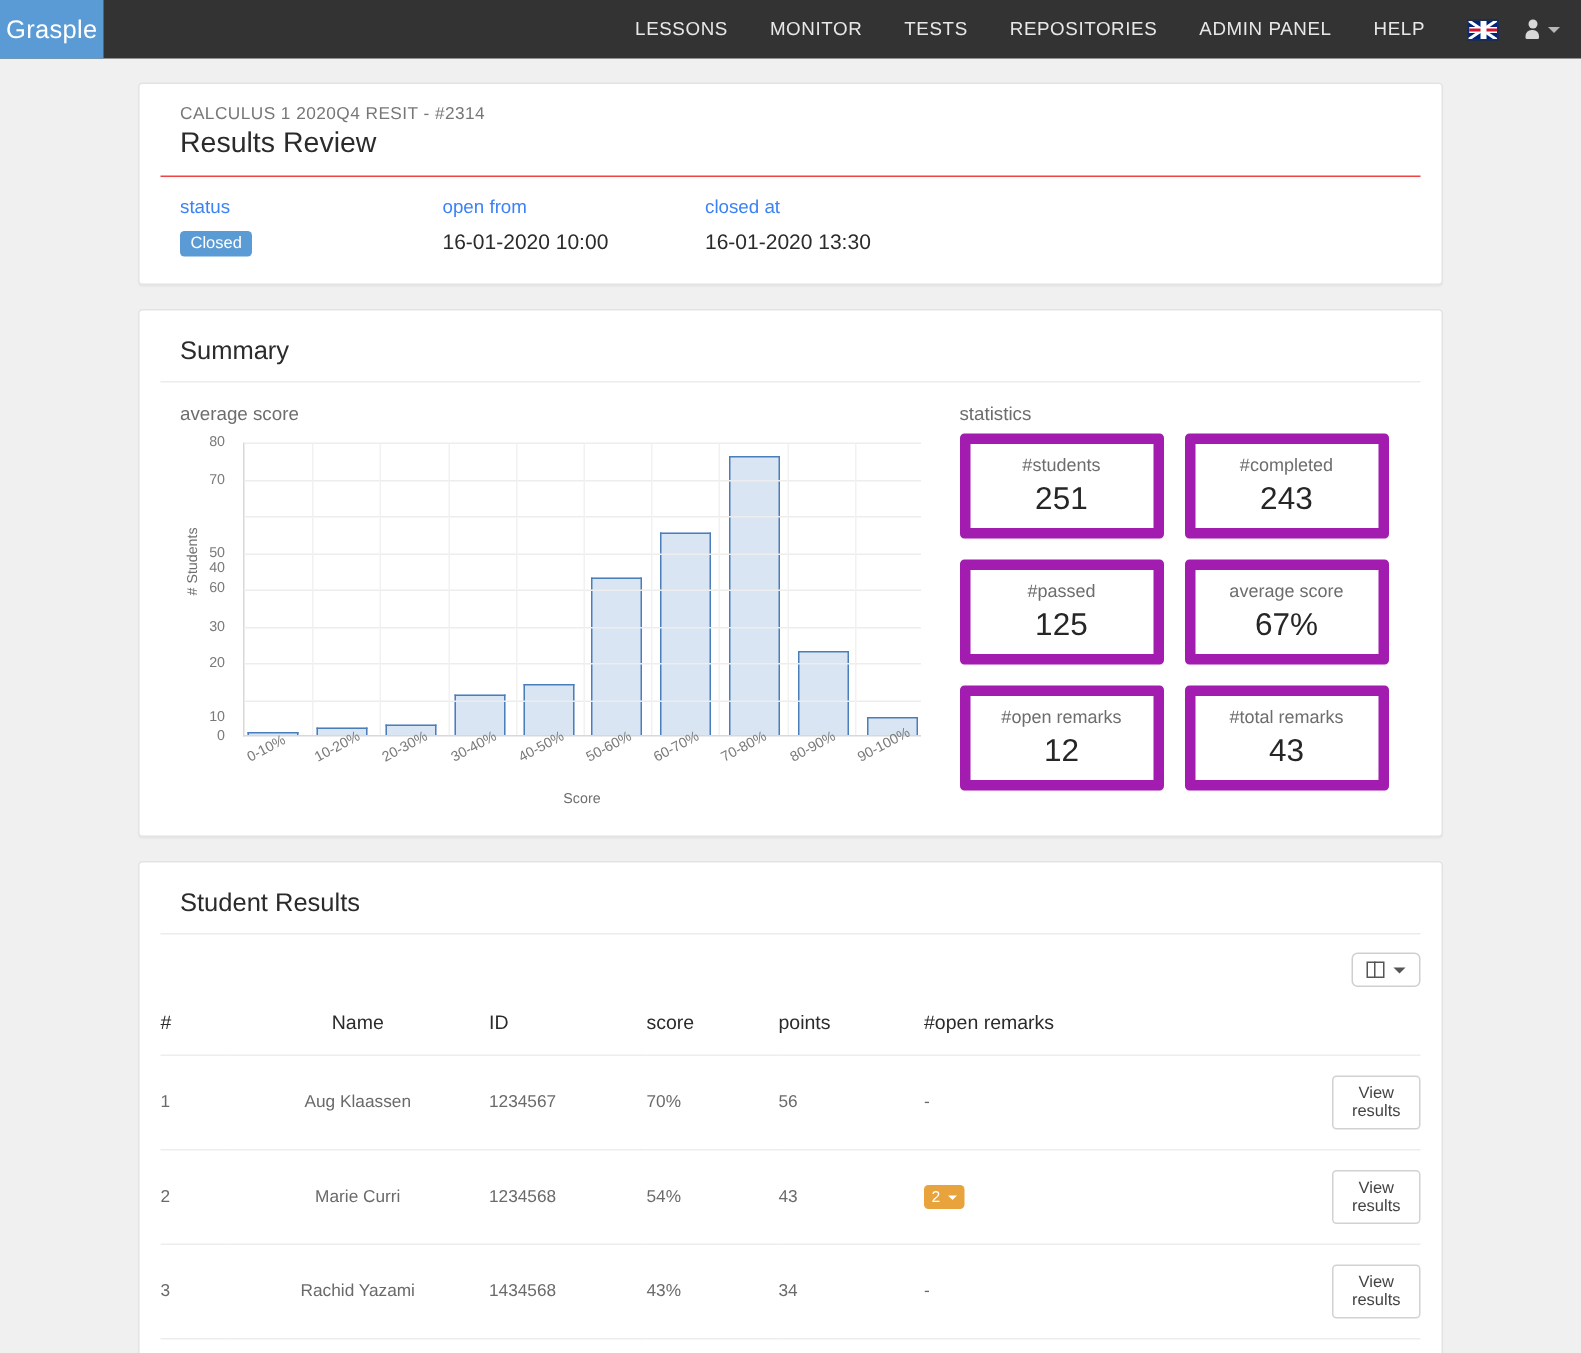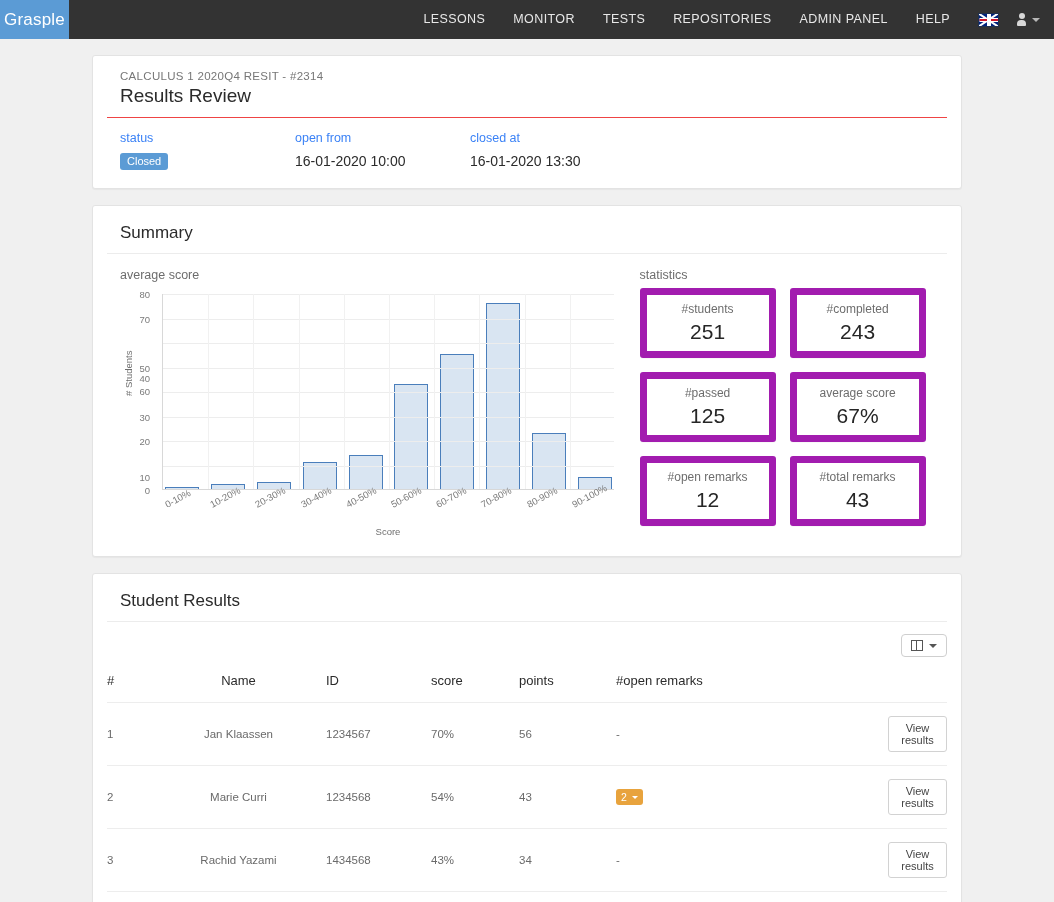--- a/index.html
+++ b/index.html
@@ -537,21 +537,21 @@
           <th class="col-id">ID</th>
           <th class="col-score">score</th>
           <th class="col-pts">points</th>
           <th class="col-rem">#open remarks</th>
           <th class="col-act"></th>
         </tr>
       </thead>
       <tbody id="tbody">
           <tr>
             <td class="col-num">1</td>
-            <td class="col-name">Jan Klaassen</td>
+            <td class="col-name">Aug Klaassen</td>
             <td class="col-id">1234567</td>
             <td class="col-score">70%</td>
             <td class="col-pts">56</td>
             <td class="col-rem">-</td>
             <td class="col-act"><button class="btn-view">View results</button></td>
           </tr>
           <tr>
             <td class="col-num">2</td>
             <td class="col-name">Marie Curri</td>
             <td class="col-id">1234568</td>

